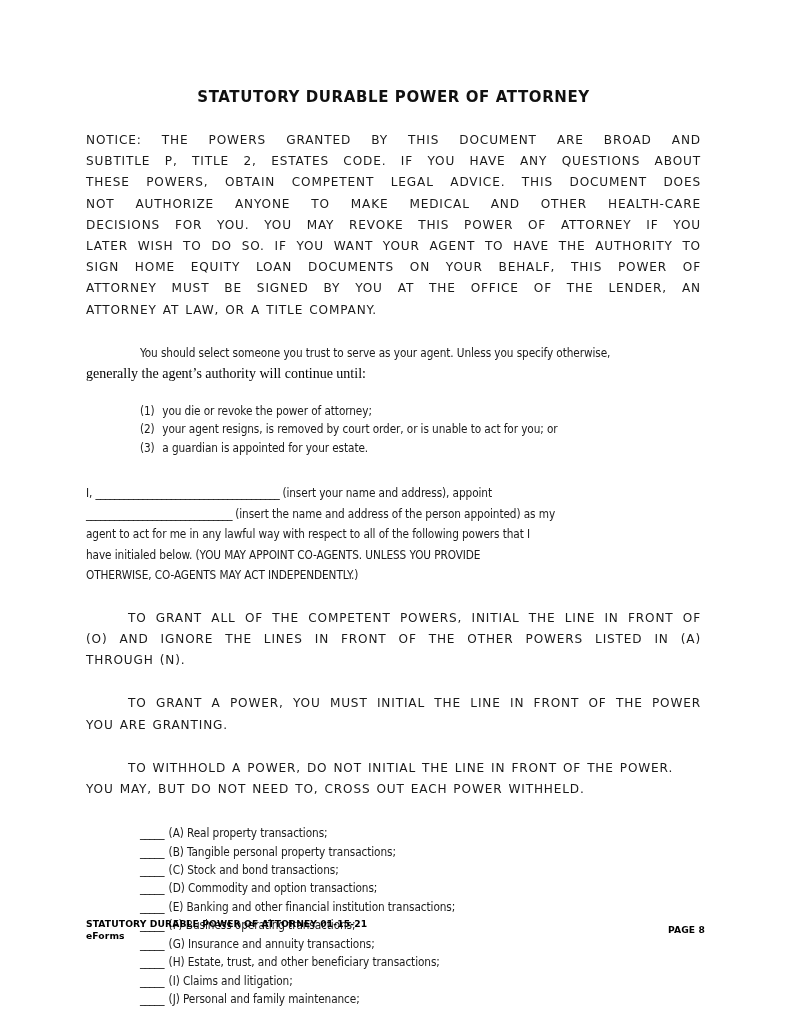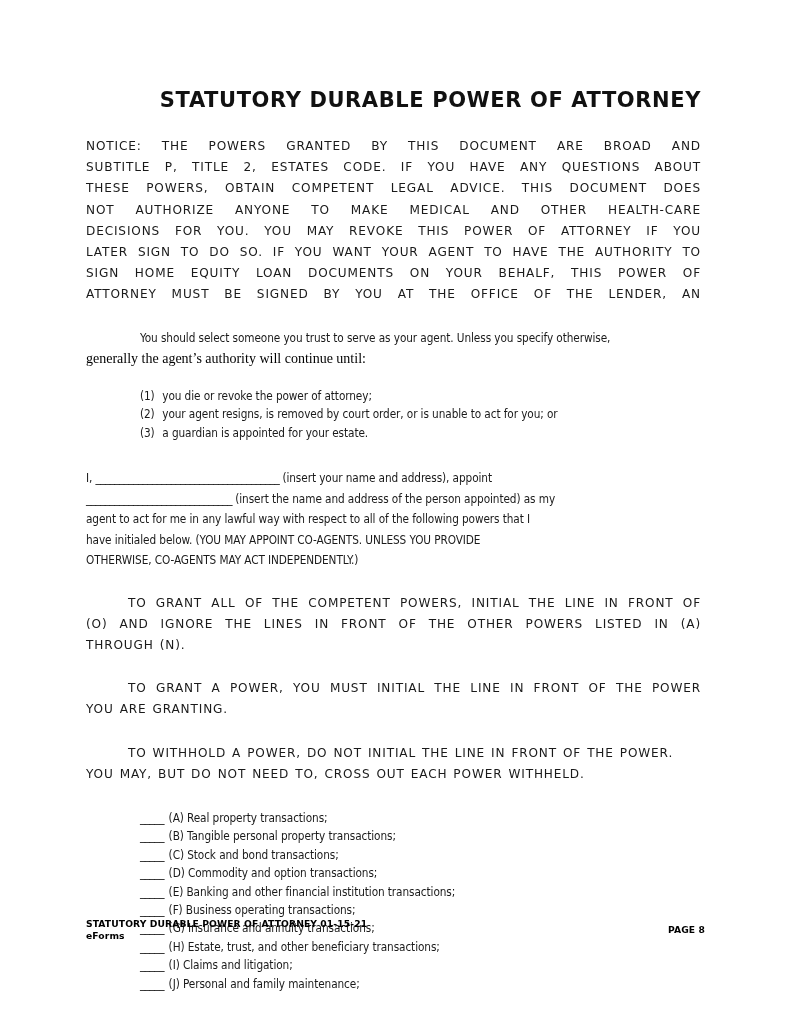--- a/index.html
+++ b/index.html
@@ -22,24 +22,24 @@
   }
   .content {
     position: absolute;
     left: 86px;
     top: 0;
     width: 615px;
   }
 
   
   .doc-title {
-    text-align: right;
+    text-align: center;
     font-family: "DejaVu Sans", sans-serif;
     font-weight: bold;
-    font-size: 21px;
+    font-size: 15px;
     letter-spacing: 0.6px;
     margin: 0;
     padding-top: 88px;
     color: #111111;
   }
 
   
   .notice {
     margin: 0;
     padding-top: 24px;
@@ -200,23 +200,24 @@
   <div class="content">
 
     <h1 class="doc-title">STATUTORY DURABLE POWER OF ATTORNEY</h1>
 
     <div class="notice">
       <span class="notice-line">NOTICE:   THE POWERS GRANTED BY THIS DOCUMENT ARE BROAD AND</span>
       <span class="notice-line">SUBTITLE P, TITLE 2, ESTATES CODE.  IF YOU HAVE ANY QUESTIONS ABOUT</span>
       <span class="notice-line">THESE POWERS, OBTAIN COMPETENT LEGAL ADVICE.  THIS DOCUMENT DOES</span>
       <span class="notice-line">NOT AUTHORIZE ANYONE TO MAKE MEDICAL AND OTHER HEALTH-CARE</span>
       <span class="notice-line">DECISIONS FOR YOU.  YOU MAY REVOKE THIS POWER OF ATTORNEY IF YOU</span>
-      <span class="notice-line">LATER SIGN TO DO SO. IF YOU WANT YOUR AGENT TO HAVE THE AUTHORITY TO</span>
+      <span class="notice-line">LATER WISH TO DO SO. IF YOU WANT YOUR AGENT TO HAVE THE AUTHORITY TO</span>
       <span class="notice-line">SIGN HOME EQUITY LOAN DOCUMENTS ON YOUR BEHALF, THIS POWER OF</span>
       <span class="notice-line">ATTORNEY MUST BE SIGNED BY YOU AT THE OFFICE OF THE LENDER, AN</span>
+      <span class="notice-line last">ATTORNEY AT LAW, OR A TITLE COMPANY.</span>
     </div>
 
     <div class="para-select">
       <span class="line-block narrow indent-first">You should select someone you trust to serve as your agent.  Unless you specify otherwise,</span>
       <span class="serif-line">generally the agent’s authority will continue until:</span>
     </div>
 
     <div class="numlist narrow">
       <span class="item"><span class="marker">(1)</span><span>you die or revoke the power of attorney;</span></span>
       <span class="item"><span class="marker">(2)</span><span>your agent resigns, is removed by court order, or is unable to act for you; or</span></span>

